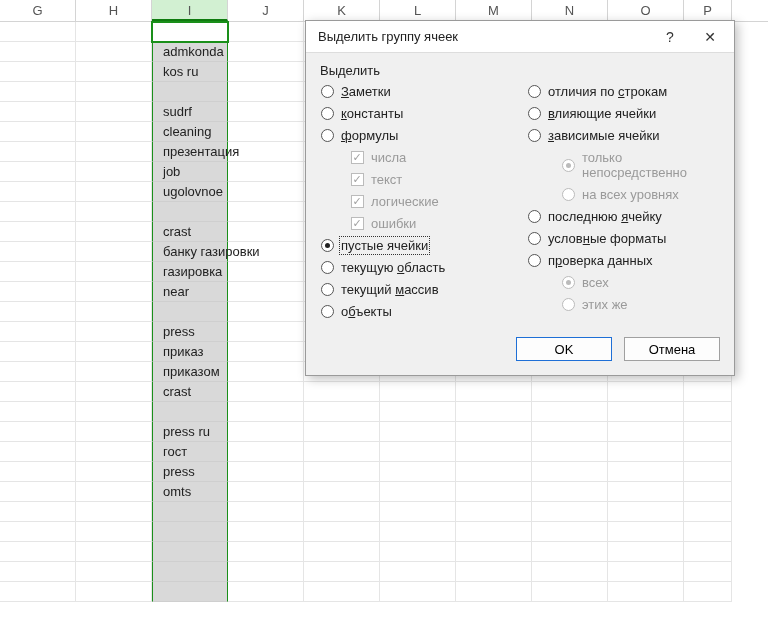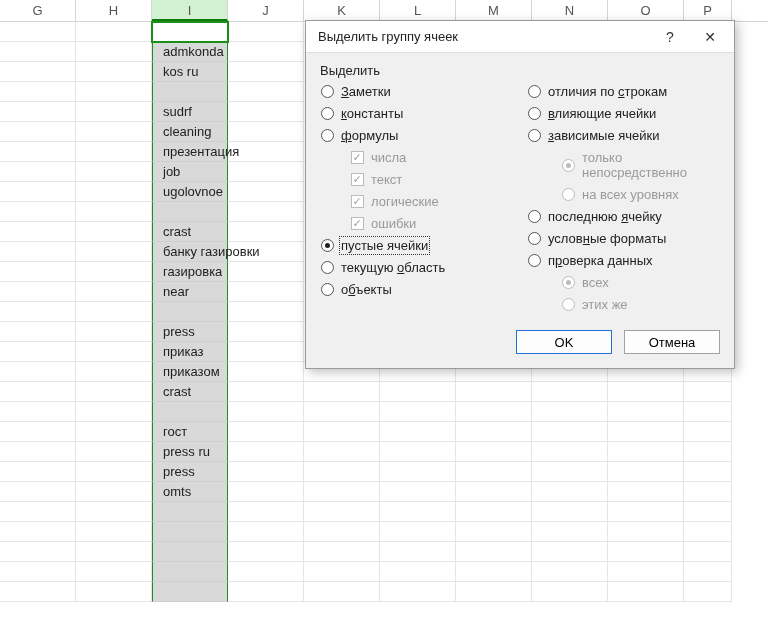--- a/index.html
+++ b/index.html
@@ -383,33 +383,33 @@
         <div class="cell" style="width: 76px;"></div>
         <div class="cell" style="width: 76px;"></div>
         <div class="cell" style="width: 76px;"></div>
         <div class="cell" style="width: 76px;"></div>
         <div class="cell" style="width: 76px;"></div>
         <div class="cell" style="width: 48px;"></div>
       </div>
       <div class="row">
         <div class="cell" style="width: 76px;"></div>
         <div class="cell" style="width: 76px;"></div>
+        <div class="cell sel col-I-border-left col-I-border-right" style="width: 76px;">press ru</div>
+        <div class="cell" style="width: 76px;"></div>
+        <div class="cell" style="width: 76px;"></div>
+        <div class="cell" style="width: 76px;"></div>
+        <div class="cell" style="width: 76px;"></div>
+        <div class="cell" style="width: 76px;"></div>
+        <div class="cell" style="width: 76px;"></div>
+        <div class="cell" style="width: 48px;"></div>
+      </div>
+      <div class="row">
+        <div class="cell" style="width: 76px;"></div>
+        <div class="cell" style="width: 76px;"></div>
         <div class="cell sel col-I-border-left col-I-border-right" style="width: 76px;">гост</div>
-        <div class="cell" style="width: 76px;"></div>
-        <div class="cell" style="width: 76px;"></div>
-        <div class="cell" style="width: 76px;"></div>
-        <div class="cell" style="width: 76px;"></div>
-        <div class="cell" style="width: 76px;"></div>
-        <div class="cell" style="width: 76px;"></div>
-        <div class="cell" style="width: 48px;"></div>
-      </div>
-      <div class="row">
-        <div class="cell" style="width: 76px;"></div>
-        <div class="cell" style="width: 76px;"></div>
-        <div class="cell sel col-I-border-left col-I-border-right" style="width: 76px;">press ru</div>
         <div class="cell" style="width: 76px;"></div>
         <div class="cell" style="width: 76px;"></div>
         <div class="cell" style="width: 76px;"></div>
         <div class="cell" style="width: 76px;"></div>
         <div class="cell" style="width: 76px;"></div>
         <div class="cell" style="width: 76px;"></div>
         <div class="cell" style="width: 48px;"></div>
       </div>
       <div class="row">
         <div class="cell" style="width: 76px;"></div>
@@ -559,20 +559,26 @@
           <div class="opt">
             <span class="glyph">
               <span class="radio"></span>
             </span>
             <span class="lbl">текущую <span class="underline">о</span>бласть</span>
           </div>
           <div class="opt">
             <span class="glyph">
               <span class="radio"></span>
             </span>
+            <span class="lbl">текущий <span class="underline">м</span>ассив</span>
+          </div>
+          <div class="opt">
+            <span class="glyph">
+              <span class="radio"></span>
+            </span>
             <span class="lbl">о<span class="underline">б</span>ъекты</span>
           </div>
         </div>
       <div class="opt-col" id="right-col">
           <div class="opt">
             <span class="glyph">
               <span class="radio"></span>
             </span>
             <span class="lbl">отличия по <span class="underline">с</span>трокам</span>
           </div>

